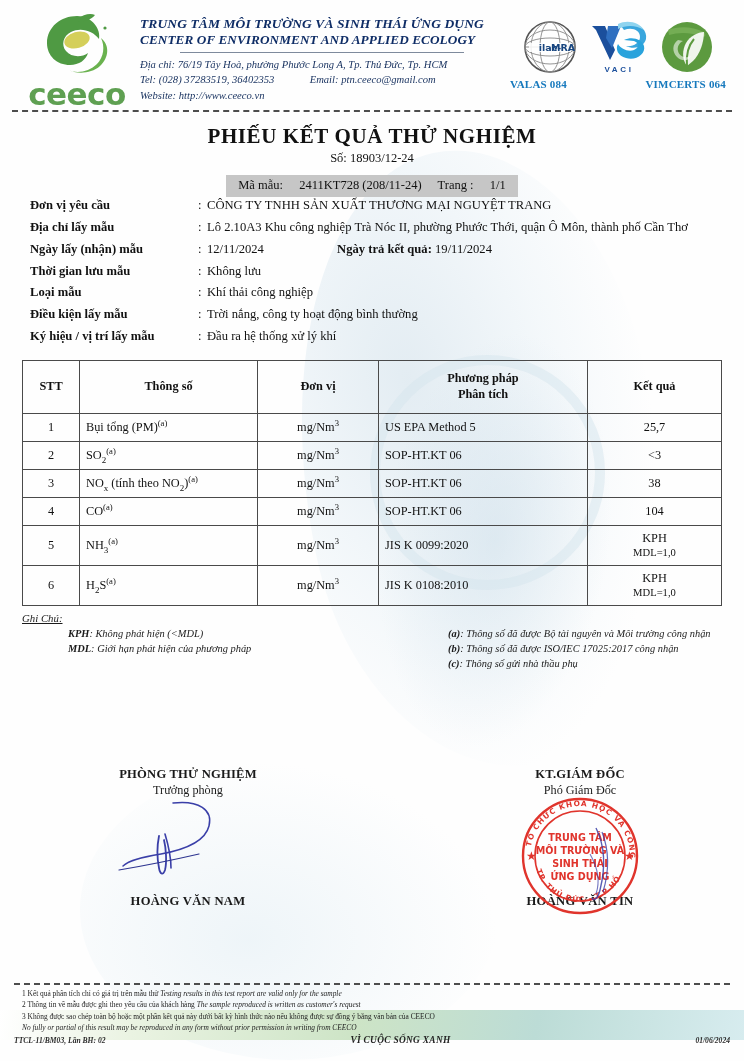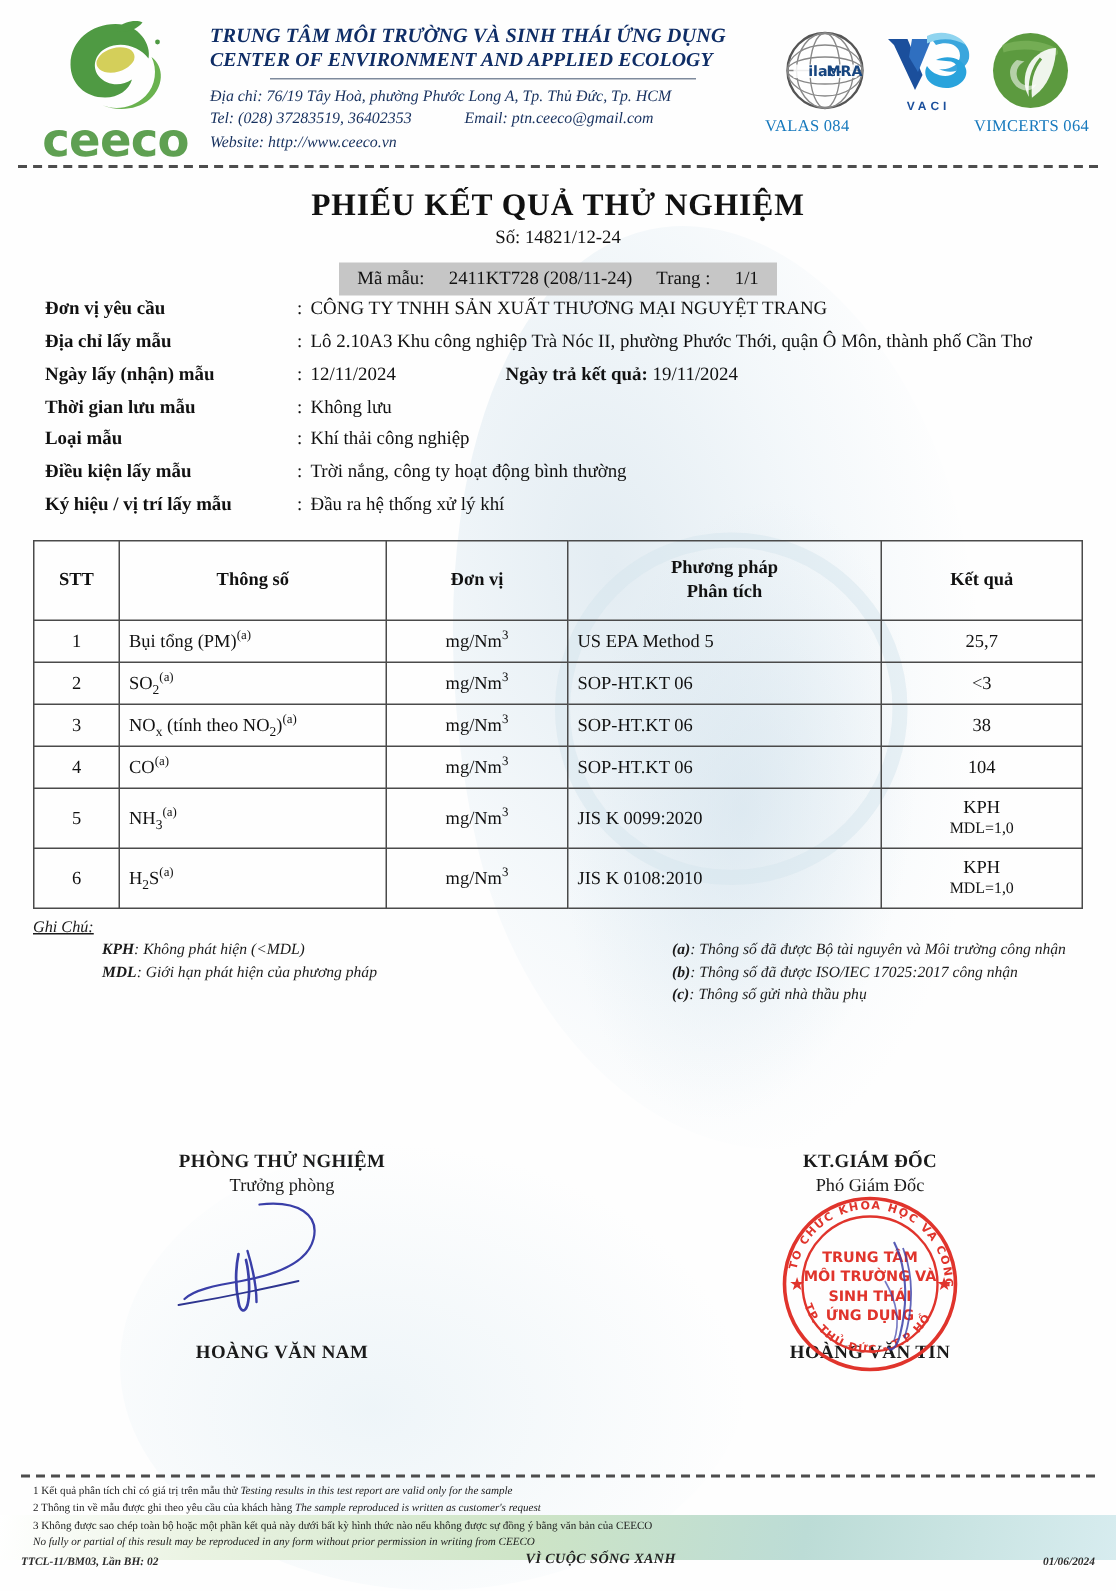--- a/index.html
+++ b/index.html
@@ -127,21 +127,21 @@
     height: 66px;
   }
   .badge-labels {
     display: flex;
     justify-content: space-between;
     width: 216px;
     margin-top: -2px;
   }
   .badge-label {
     font-size: 11px;
-    font-weight: normal;
+    font-weight: bold;
     color: #1779bd;
     letter-spacing: 0.2px;
     text-align: center;
   }
 
   .dash-rule {
     position: relative;
     z-index: 2;
     margin: 4px 12px 0 12px;
     border-top: 2px dashed #4d4d4d;
@@ -427,21 +427,21 @@
         <span class="badge-label">VALAS 084</span>
         <span class="badge-label">VIMCERTS 064</span>
       </div>
     </div>
   </div>
 
   <div class="dash-rule"></div>
 
   <div class="title-block">
     <div class="doc-title">PHIẾU KẾT QUẢ THỬ NGHIỆM</div>
-    <div class="doc-no">Số: 14821/12-24</div>
+    <div class="doc-no">Số: 18903/12-24</div>
     <div class="code-bar">
       <span class="lbl">Mã mẫu:</span>
       <span class="gap"></span>
       <span>2411KT728 (208/11-24)</span>
       <span class="gap"></span>
       <span>Trang :</span>
       <span class="gap"></span>
       <span>1/1</span>
     </div>
   </div>

